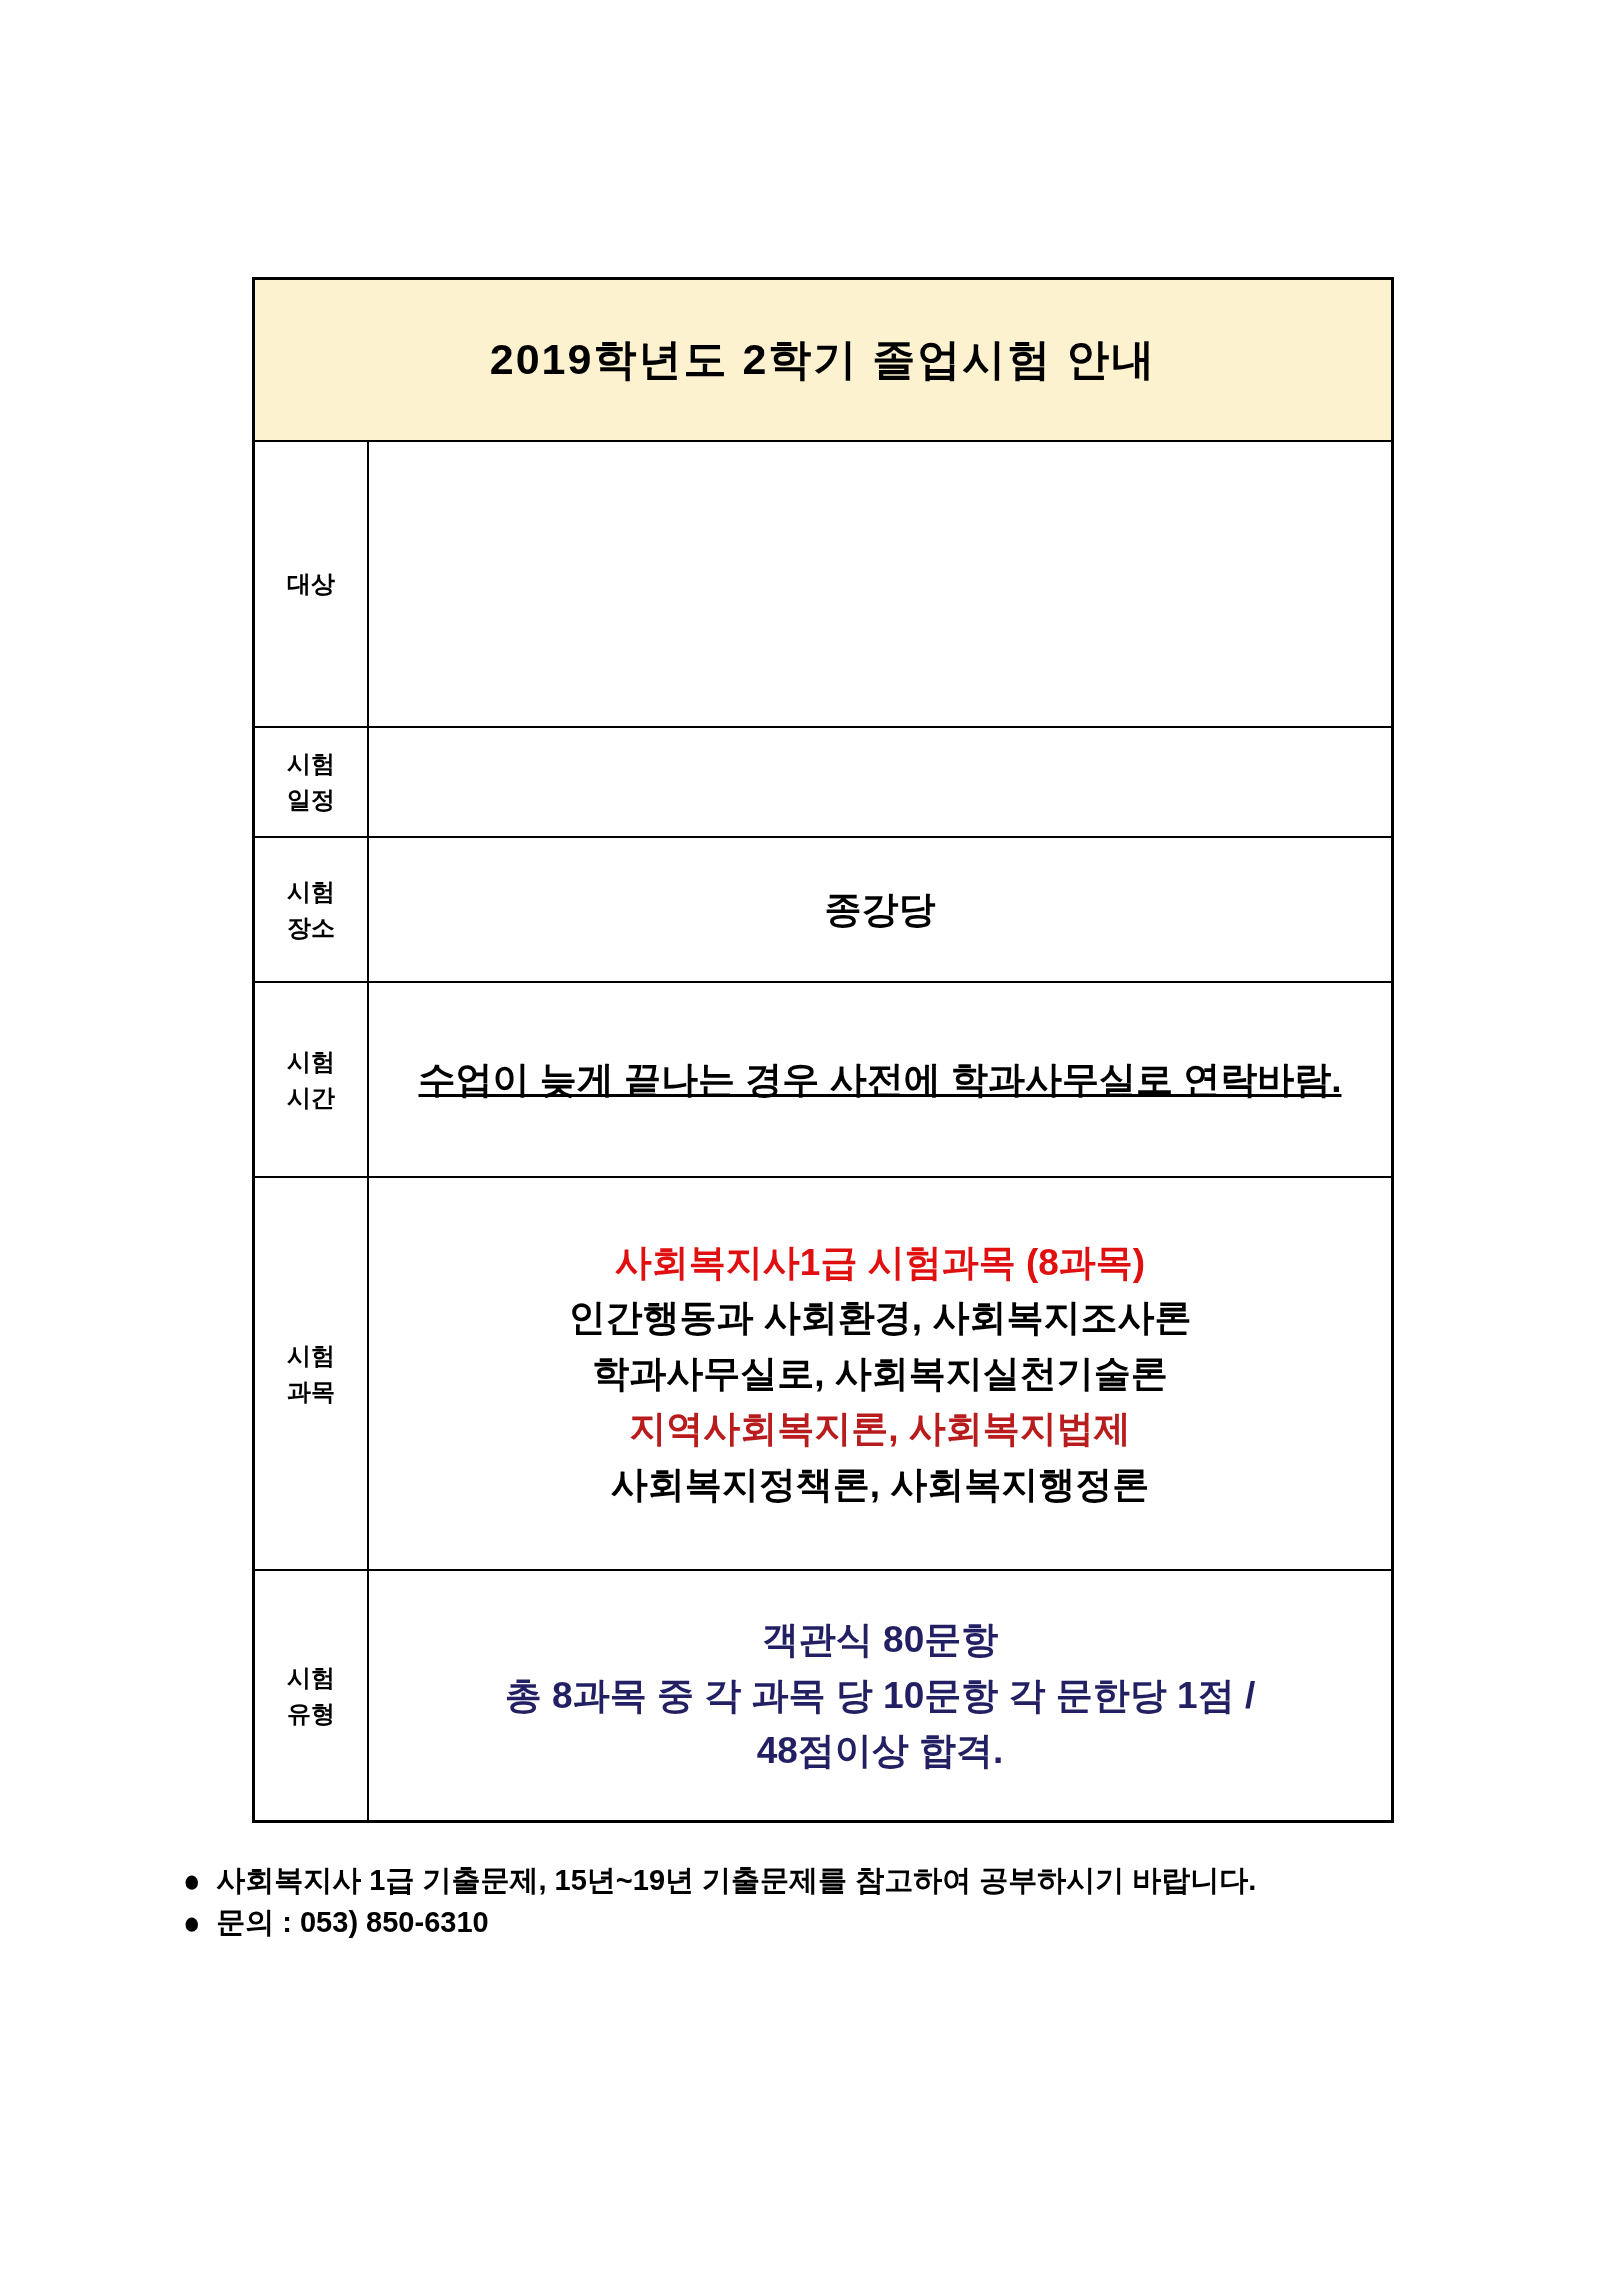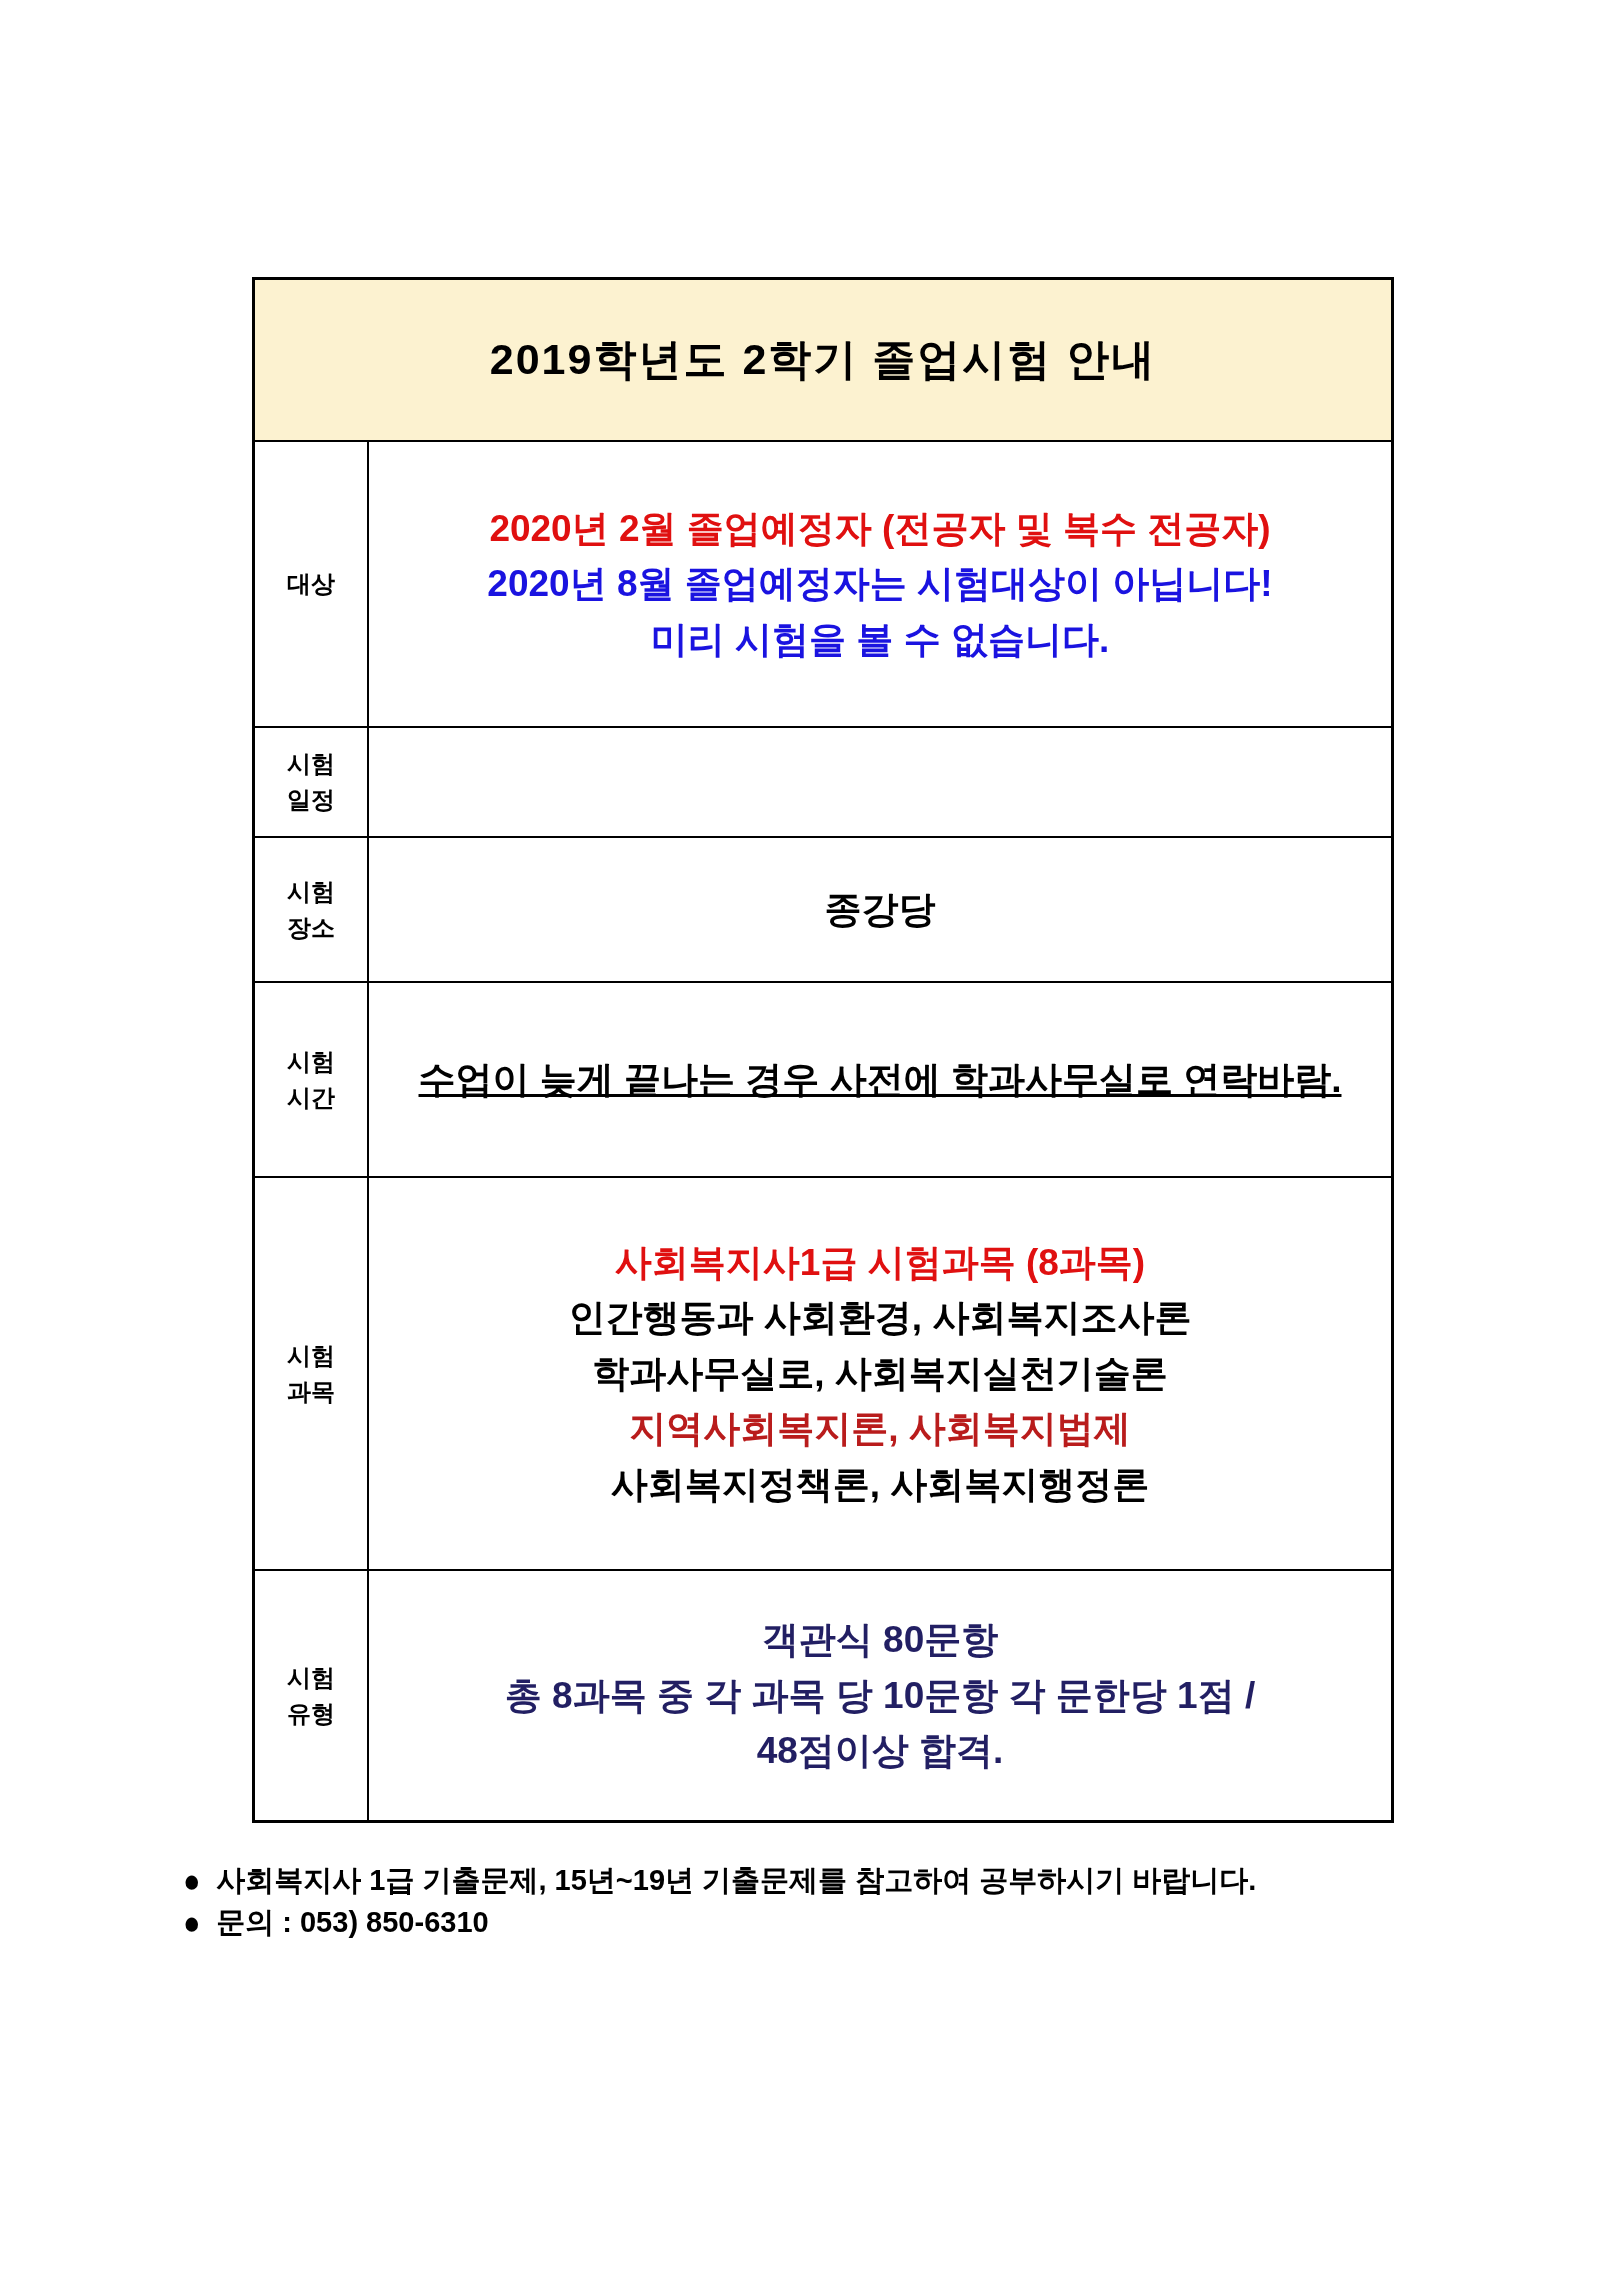--- a/index.html
+++ b/index.html
@@ -110,25 +110,20 @@
   <div class="doc-table">
 
     <div class="row title-row" style="background-color: rgb(252, 242, 208);">
       <div class="title-text">2019학년도 2학기 졸업시험 안내</div>
     </div>
 
     <div class="row h-target">
       <div class="cell head">
         <span>대상</span>
       </div>
-      <div class="cell body">
-        <p class="line" style="color: rgb(224, 16, 16);">2020년 2월 졸업예정자 (전공자 및 복수 전공자)</p>
-        <p class="line" style="color: rgb(26, 19, 224);">2020년 8월 졸업예정자는 시험대상이 아닙니다!</p>
-        <p class="line" style="color: rgb(26, 19, 224);">미리 시험을 볼 수 없습니다.</p>
-      </div>
     </div>
 
     <div class="row h-schedule">
       <div class="cell head">
         <span>시험</span>
         <span>일정</span>
       </div>
     </div>
 
     <div class="row h-place">

